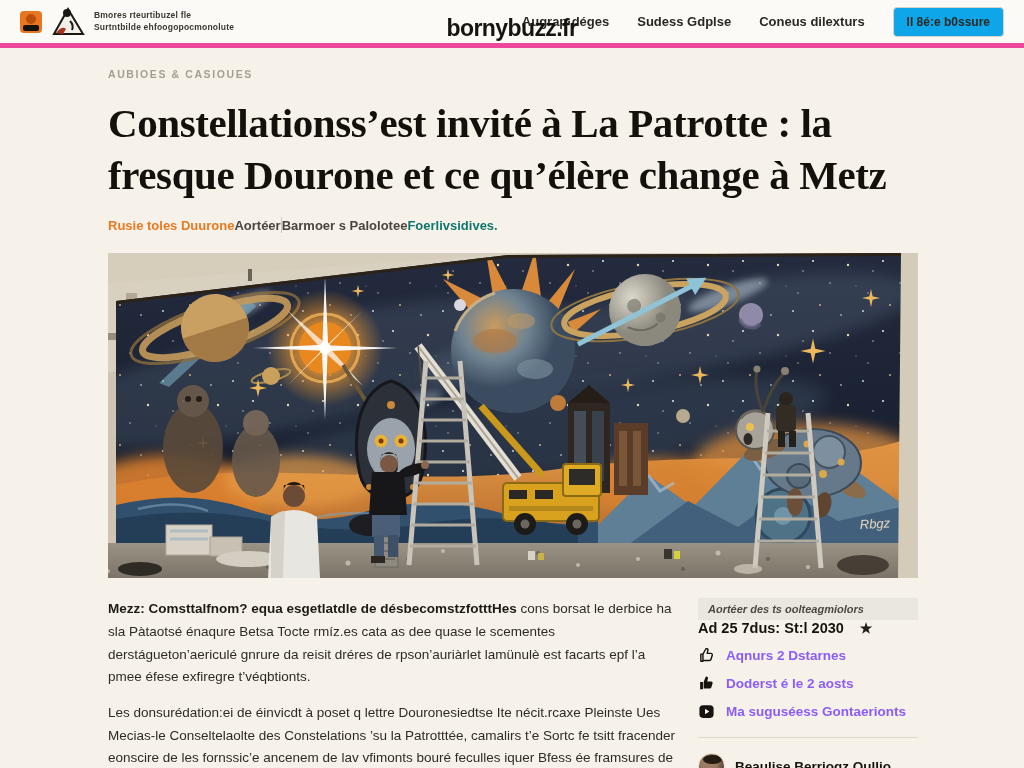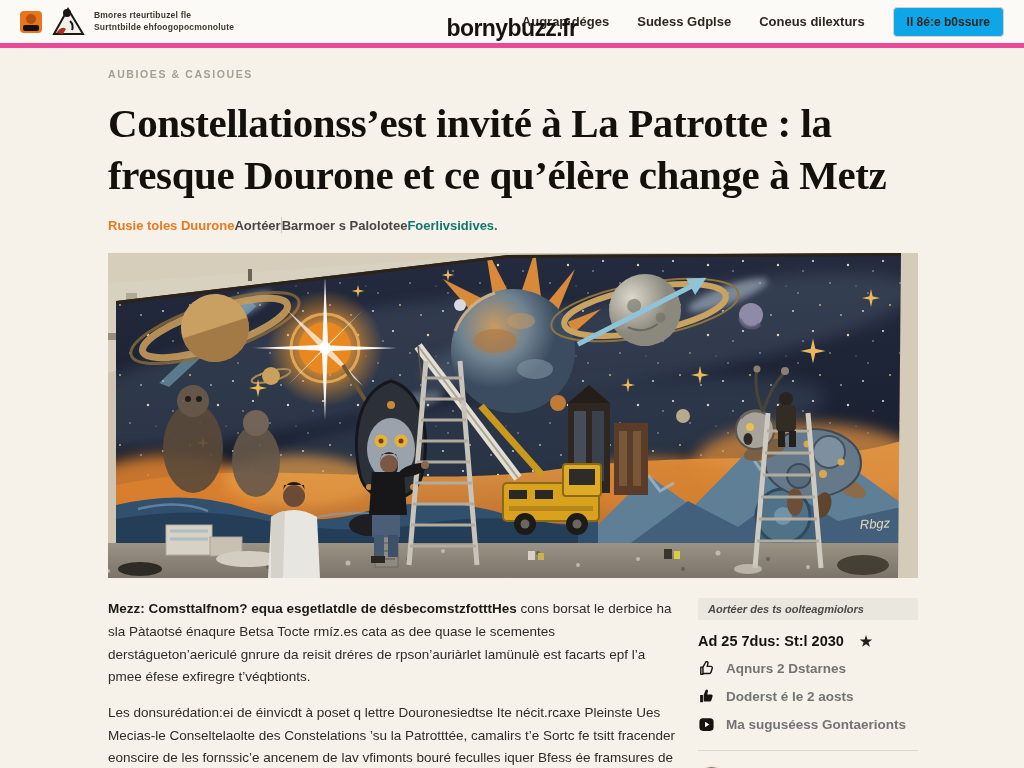--- a/index.html
+++ b/index.html
@@ -36,23 +36,23 @@
   .hero svg { display:block; }
 
   .below { margin-top:20px; display:flex; gap:16px; }
   .article-body { width:578px; font-size:13.5px; line-height:1.68; color:#2e2b26; }
   .article-body p { margin-bottom:13px; }
   .lead { font-weight:700; color:#1d1a15; }
 
   
   .sidebar { width:220px; flex:0 0 auto; }
   .sb-head { background:#eae7df; padding:5px 10px; font-size:11px; font-style:italic; font-weight:600; color:#4c4842; }
-  .sb-date { margin-top:13px; display:flex; align-items:center; font-size:14.5px; font-weight:700; color:#16130e; }
+  .sb-date { display:flex; align-items:center; font-size:14.5px; font-weight:700; color:#16130e; }
   .sb-date .star { margin-left:16px; font-size:14px; color:#23201a; }
-  .sb-item { margin-top:11px; display:flex; align-items:center; gap:11px; font-size:13.5px; font-weight:700; color:#737373; cursor:pointer; }
+  .sb-item { margin-top:11px; display:flex; align-items:center; gap:11px; font-size:13.5px; font-weight:700; color:#8b5cf6; cursor:pointer; }
   .sb-item svg { flex:0 0 auto; display:block; }
   .sb-divider { margin-top:17px; border-top:1px solid #ded8cc; }
   .sb-author { margin-top:15px; display:flex; align-items:center; gap:10px; cursor:pointer; }
   .avatar { width:27px; height:27px; border-radius:50%; background:radial-gradient(circle at 40% 35%, #9a7a62 0 35%, #5a4434 70%, #332720 100%);
             border:1px solid #e4ddd0; position:relative; overflow:hidden; flex:0 0 auto; }
   .avatar::before { content:""; position:absolute; left:4px; top:1px; width:19px; height:9px; border-radius:50%; background:#241b14; }
   .sb-author .name { font-size:13.5px; font-weight:700; color:#16130e; }
 </style>
 </head>
 <body>

